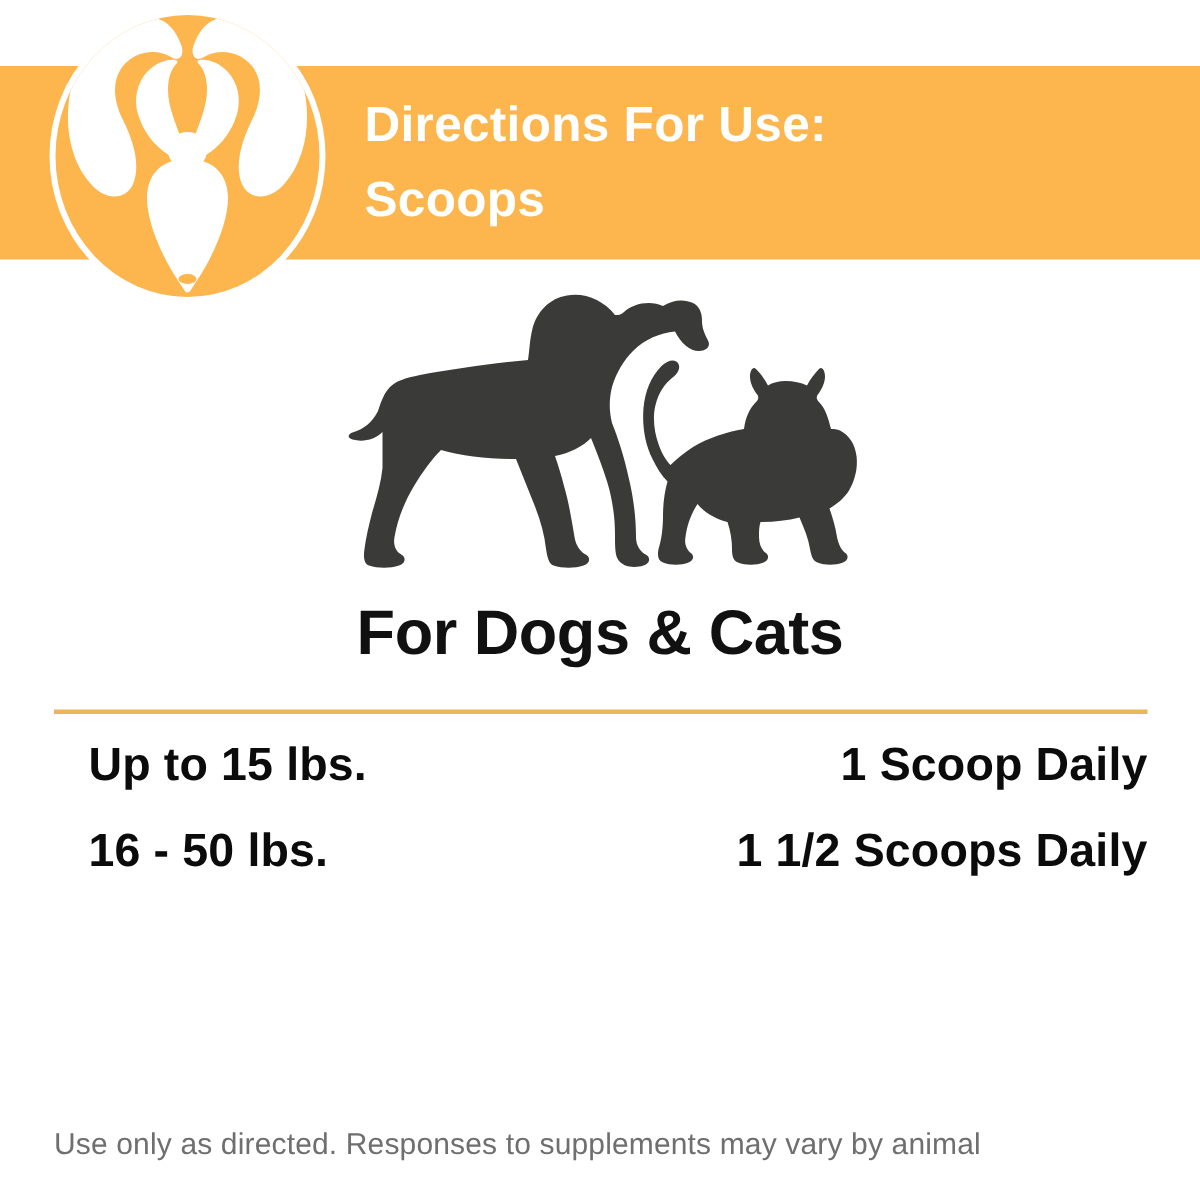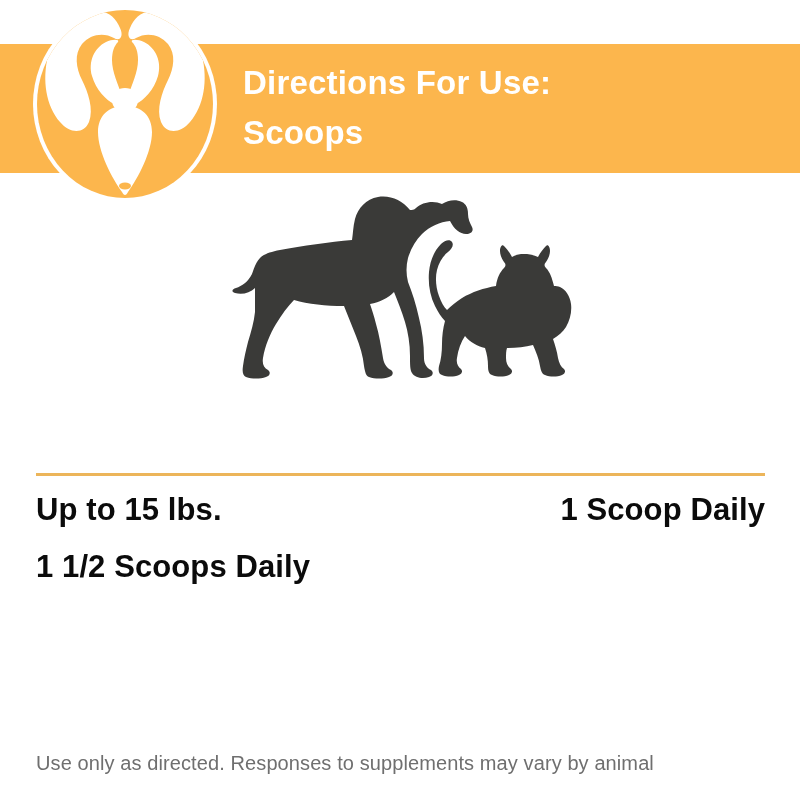--- a/index.html
+++ b/index.html
@@ -117,20 +117,21 @@
     height: 57px;
   }
   .dosage-weight,
   .dosage-amount {
     font-family: "Liberation Sans Narrow", "Liberation Sans", sans-serif;
     font-size: 31px;
     font-weight: bold;
     color: #0b0b0b;
     white-space: nowrap;
     letter-spacing: 0.1px;
+    margin-left: 23px;
   }
   .dosage-weight { text-align: left; }
   .dosage-amount { text-align: left; }
 
   
   .footnote {
     position: absolute;
     left: 36px;
     top: 752px;
     width: 740px;
@@ -287,28 +288,30 @@
                  C337 175 335 171 334 166
                  C333 159 331 153 329 147
                  C334 144 339 140 342 135
                  C346 128 348 120 347 112
                  C346 104 342 98 336 95
                  C334 94 332 94 330 94 Z"></path>
       </g>
     </svg>
   </div>
 
+  <div class="section-title">For Dogs &amp; Cats</div>
 
   <div class="divider"></div>
 
   <div class="dosage-table">
     <div class="dosage-row">
       <span class="dosage-weight">Up to 15 lbs.</span>
       <span class="dosage-amount">1 Scoop Daily</span>
     </div>
     <div class="dosage-row">
+      <span class="dosage-weight">16 - 50 lbs.</span>
       <span class="dosage-amount">1 1/2 Scoops Daily</span>
     </div>
   </div>
 
   <div class="footnote">Use only as directed. Responses to supplements may vary by animal</div>
 
 </div>
 
 </body></html>

